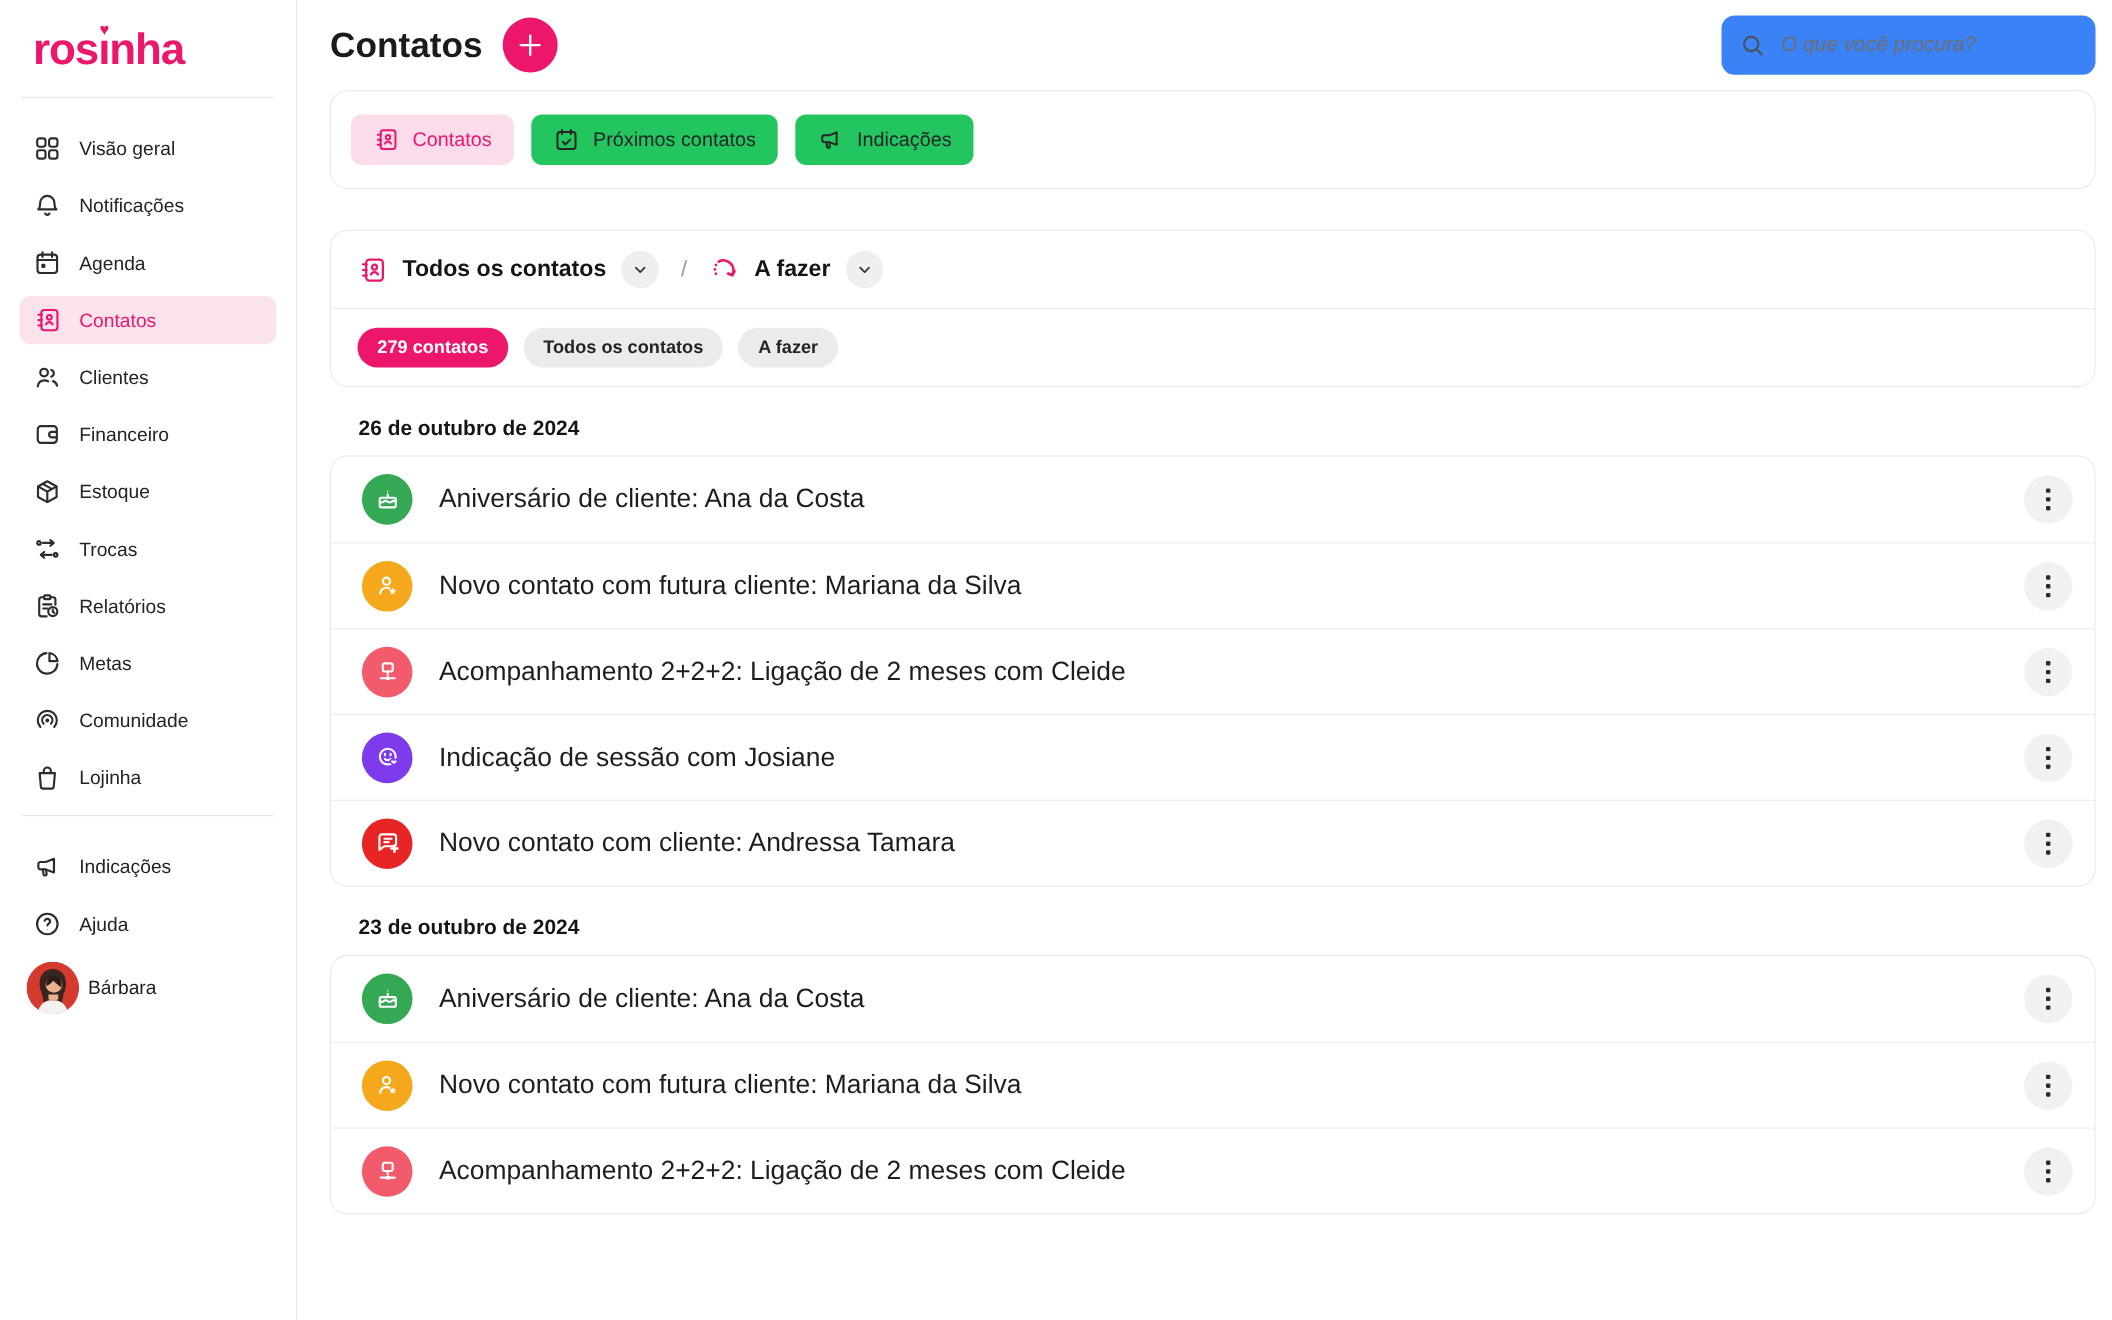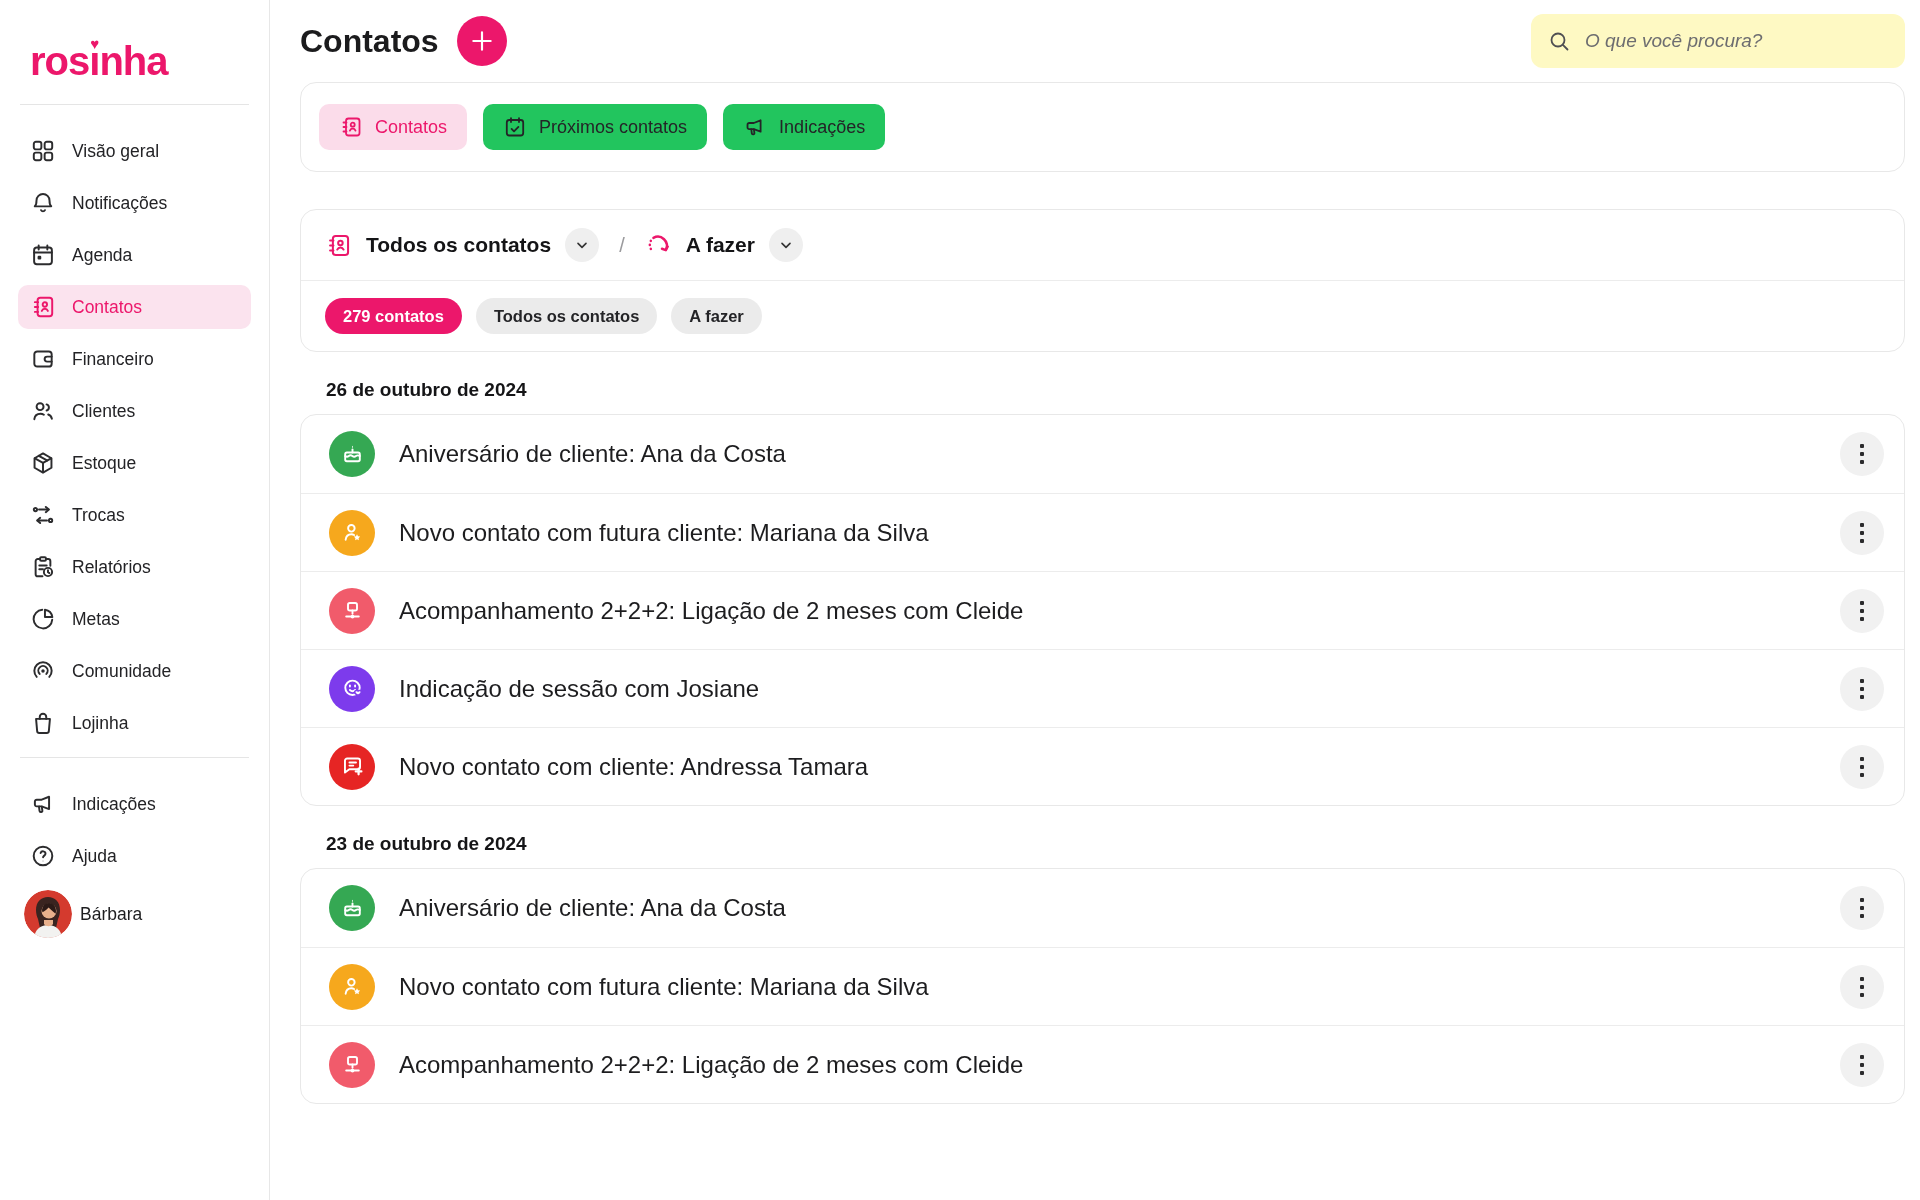--- a/index.html
+++ b/index.html
@@ -4,21 +4,21 @@
 <style>
   * { margin:0; padding:0; box-sizing:border-box; }
   html,body { width:1920px; height:1200px; overflow:hidden; background:#fff;
     font-family:"Liberation Sans", sans-serif; color:#1d1d1f; }
   body { display:flex; }
 
   
   .sidebar { width:270px; min-width:270px; height:1200px; border-right:1px solid #e7e7e7;
     padding:14px 18px 0 18px; }
   .logo { font-size:40px; font-weight:800; letter-spacing:-1px; color:var(--pink);
-    padding-left:12px; height:62px; display:flex; align-items:center;margin-top:16px; }
+    padding-left:12px; height:62px; display:flex; align-items:center; }
   .logo-i { position:relative; }
   .logo-heart { position:absolute; left:50%; top:-4px; transform:translateX(-50%); font-size:15px; }
   .side-divider { border-top:1px solid #e5e5e5; margin:12px 2px 0 2px; }
   .nav { margin-top:24px; }
   .nav-item { display:flex; align-items:center; gap:16px; height:44px; margin-bottom:8px;
     padding:0 12px; border-radius:10px; cursor:pointer; color:#232326; }
   .nav-item .nav-ic { width:26px; height:26px; color:#2c2c2e; flex:0 0 26px; }
   .nav-item .nav-label { font-size:17.5px; }
   .nav-item.active { background:#fbe3ee; color:var(--pink); }
   .nav-item.active .nav-ic { color:var(--pink); }
@@ -28,21 +28,21 @@
   .avatar { width:48px; height:48px; border-radius:50%; overflow:hidden; flex:0 0 48px; }
   .user-name { font-size:17.5px; }
 
   
   .main { flex:1; padding:0 15px 0 30px; }
   .page-head { display:flex; align-items:center; margin-top:12px; height:58px; }
   .page-title { font-size:32px; font-weight:800; color:#1b1b1d; }
   .add-btn { width:50px; height:50px; border-radius:50%; background:var(--pink); border:none;
     color:#fff; margin-left:18px; cursor:pointer; display:flex; align-items:center; justify-content:center; }
   .add-btn svg { width:26px; height:26px; }
-  .search-box { margin-left:auto; width:374px; height:54px; background:#fef9c3; border-radius:12px;
+  .search-box { margin-left:auto; width:340px; height:54px; background:#3b82f6; border-radius:12px;
     display:flex; align-items:center; padding:0 16px; gap:14px; }
   .search-box .s-ic { width:24px; height:24px; color:#4f4f52; }
   .search-box input { border:none; outline:none; background:transparent; flex:1;
     font-size:19px; font-family:inherit; color:#333; }
   .search-box input::placeholder { font-style:italic; color:#6d6d70; }
 
   .card { background:#fff; border:1px solid #e8e8e8; border-radius:16px; }
 
   .tabs-card { margin-top:12px; padding:21px 18px; display:flex; gap:16px; }
   .tab { display:flex; align-items:center; gap:12px; height:46px; padding:0 20px;
@@ -129,34 +129,34 @@
             <rect x="7" y="3.5" width="13.5" height="17" rx="2.5"></rect>
             <path d="M4.5 7.5h3M4.5 12h3M4.5 16.5h3"></path>
             <circle cx="13.7" cy="9.7" r="2"></circle>
             <path d="M10.9 15.6c.6-1.3 1.6-1.9 2.8-1.9s2.2.6 2.8 1.9"></path>
           </svg></span>
     <span class="nav-label">Contatos</span>
   </div>
 
   <div class="nav-item">
     <span class="nav-ic"><svg class="str" viewBox="0 0 24 24">
-            <path d="M4 7.7A2.7 2.7 0 0 1 6.7 5h10.6A2.7 2.7 0 0 1 20 7.7v8.6a2.7 2.7 0 0 1-2.7 2.7H6.7A2.7 2.7 0 0 1 4 16.3V7.7z"></path>
-            <path d="M20 9.8h-4.2a2.3 2.3 0 0 0 0 4.6H20"></path>
-          </svg></span>
-    <span class="nav-label">Financeiro</span>
-  </div>
-
-  <div class="nav-item">
-    <span class="nav-ic"><svg class="str" viewBox="0 0 24 24">
             <circle cx="9.3" cy="8" r="3.2"></circle>
             <path d="M4 19.6c.4-3.1 2.7-5 5.6-5 1.2 0 2.3.3 3.2.9"></path>
             <path d="M15.3 5.9a2.9 2.9 0 0 1 0 5.6"></path>
             <path d="M16.8 15.2c1.8.6 3 2 3.4 3.9"></path>
           </svg></span>
     <span class="nav-label">Clientes</span>
+  </div>
+
+  <div class="nav-item">
+    <span class="nav-ic"><svg class="str" viewBox="0 0 24 24">
+            <path d="M4 7.7A2.7 2.7 0 0 1 6.7 5h10.6A2.7 2.7 0 0 1 20 7.7v8.6a2.7 2.7 0 0 1-2.7 2.7H6.7A2.7 2.7 0 0 1 4 16.3V7.7z"></path>
+            <path d="M20 9.8h-4.2a2.3 2.3 0 0 0 0 4.6H20"></path>
+          </svg></span>
+    <span class="nav-label">Financeiro</span>
   </div>
 
   <div class="nav-item">
     <span class="nav-ic"><svg class="str" viewBox="0 0 24 24">
             <path d="M12 3.2 19.8 7.6v8.8L12 20.8 4.2 16.4V7.6L12 3.2z"></path>
             <path d="M4.5 7.7 12 11.9l7.5-4.2"></path>
             <path d="M12 11.9v8.6"></path>
             <path d="M8.2 5.4l7.5 4.2"></path>
           </svg></span>
     <span class="nav-label">Estoque</span>

